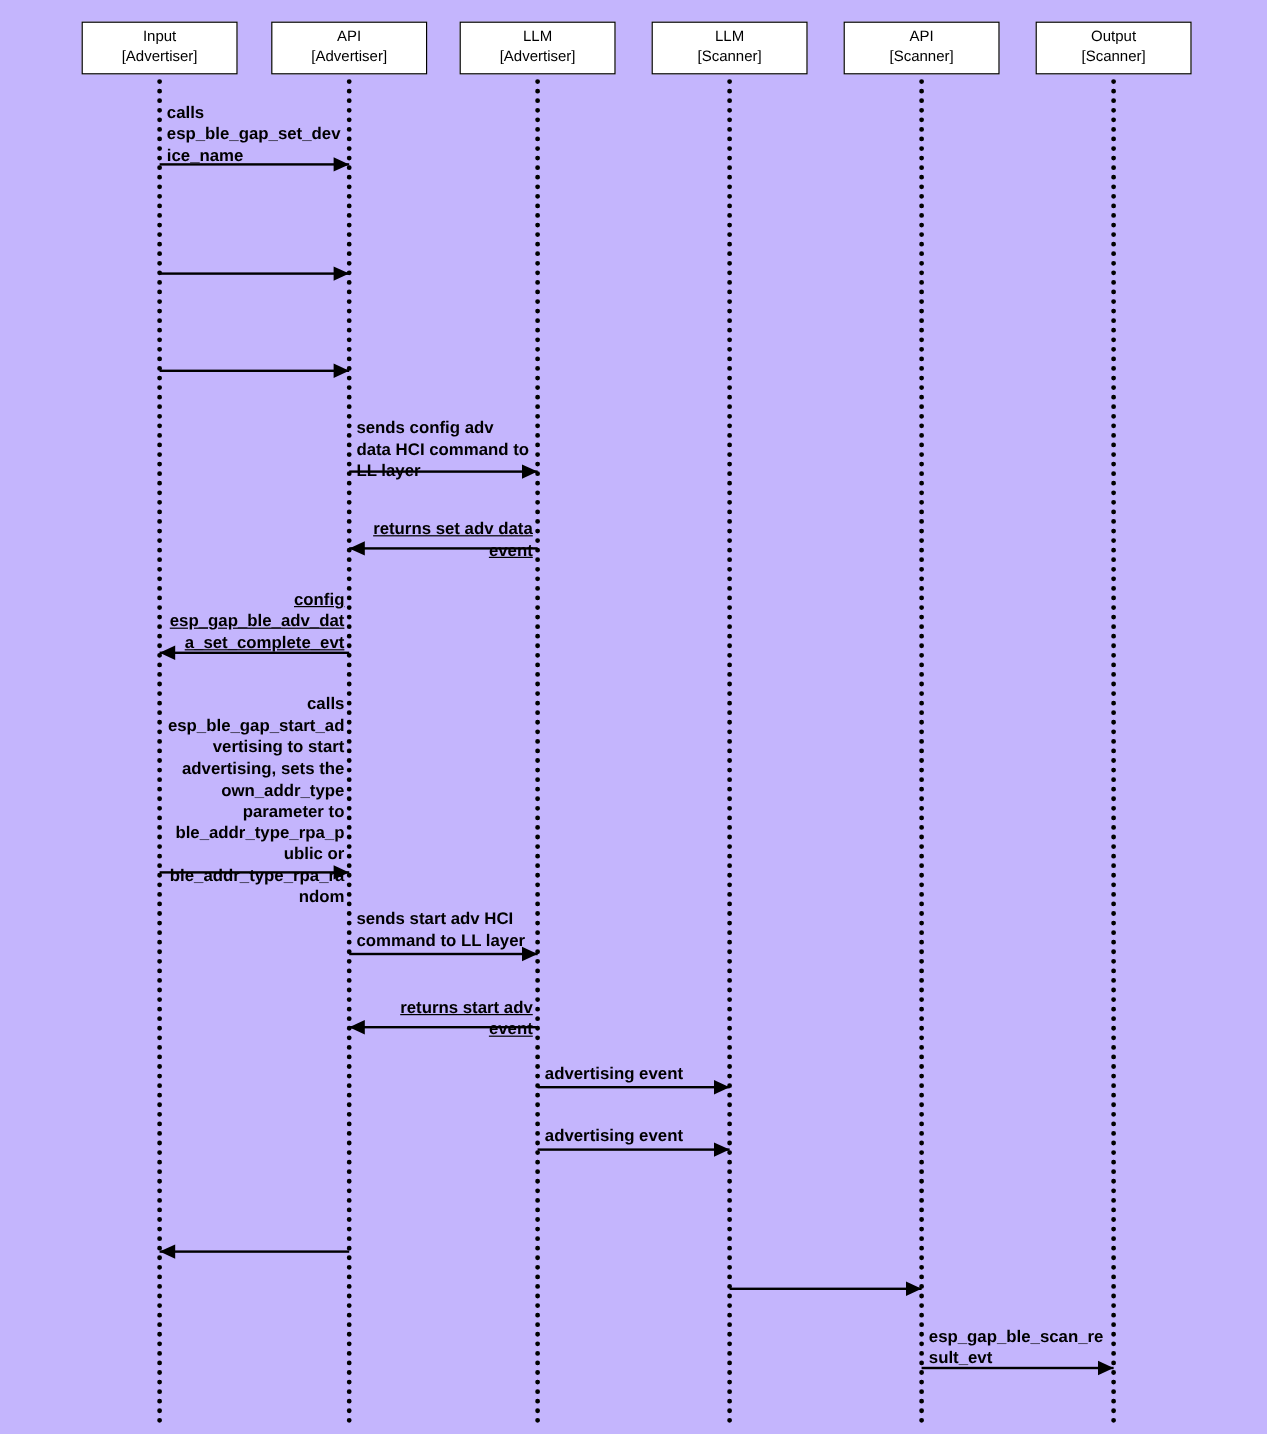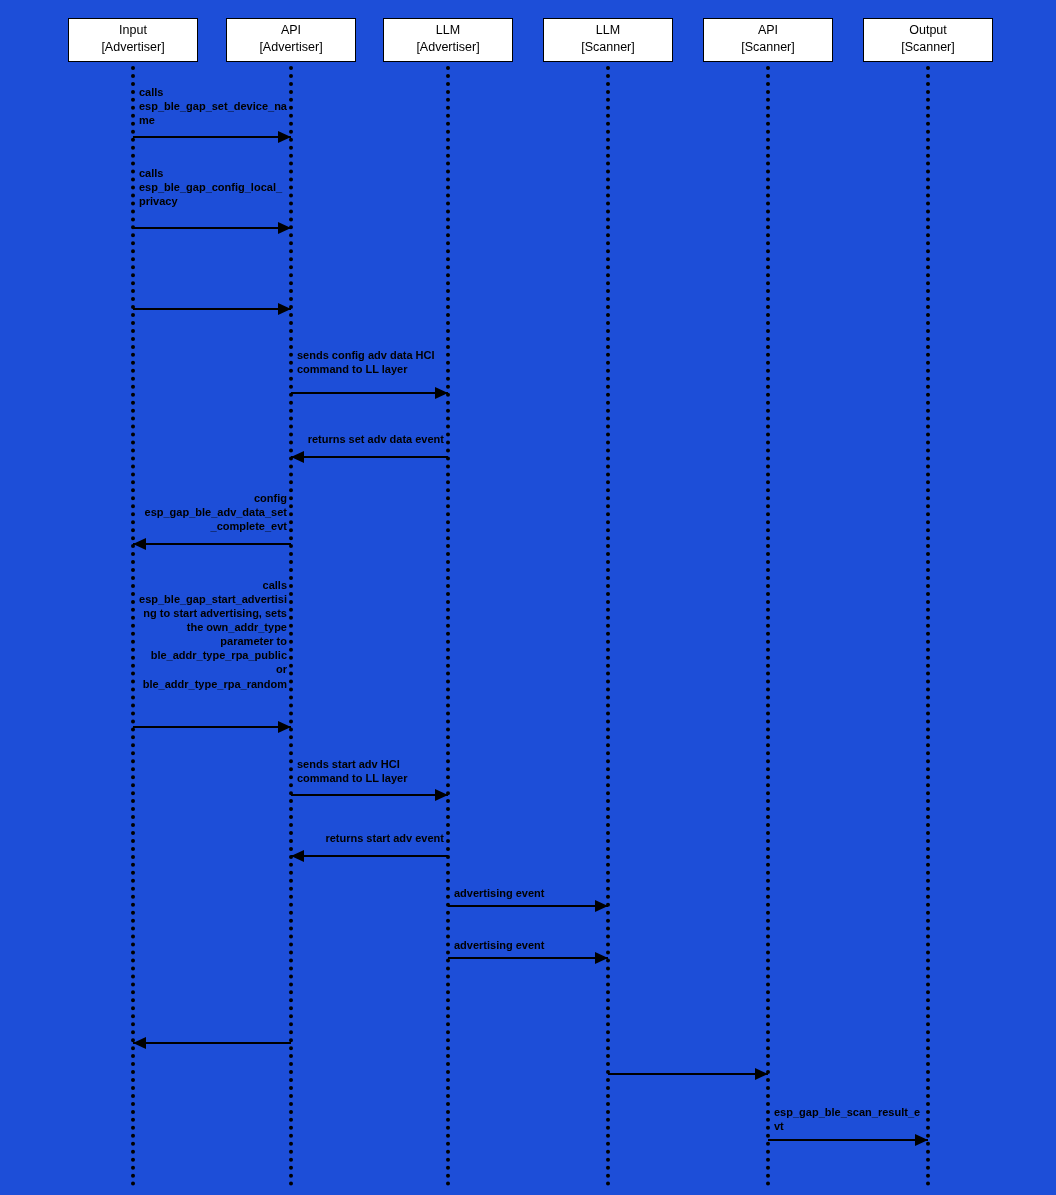--- a/index.html
+++ b/index.html
@@ -7,21 +7,21 @@
     padding: 0;
     background: #ffffff;
   }
   body {
     font-family: "Liberation Sans", sans-serif;
   }
   #diagram {
     position: relative;
     width: 1056px;
     height: 1195px;
-    background: #1d4ed8;
+    background: #c4b5fd;
     overflow: hidden;
   }
   .lifeline-head {
     position: absolute;
     box-sizing: border-box;
     border: 1.5px solid #000000;
     background: #ffffff;
     text-align: center;
     font-size: 12.5px;
     line-height: 1.35;
@@ -54,29 +54,29 @@
     border-bottom: 6px solid transparent;
     border-left: 13px solid #000000;
   }
   .arrow-left {
     border-top: 6px solid transparent;
     border-bottom: 6px solid transparent;
     border-right: 13px solid #000000;
   }
   .msg-label {
     position: absolute;
-    font-size: 11px;
+    font-size: 14px;
     font-weight: bold;
     line-height: 1.28;
     color: #000000;
     word-wrap: break-word;
     overflow-wrap: break-word;
   }
   .align-left { text-align: left; }
-  .align-right { text-align: right; }
+  .align-right { text-align: right; text-decoration: underline; }
 </style>
 </head>
 <body>
 
 <div id="diagram">
     <div class="lifeline-head" style="left: 68px; top: 18px; width: 130px; height: 44px;">
       <span class="role">Input</span>
       <span class="actor">[Advertiser]</span>
     </div>
     <div class="lifeline" style="left: 131px; top: 66px; height: 1121px;"></div>
@@ -103,21 +103,20 @@
     <div class="lifeline-head" style="left: 863px; top: 18px; width: 130px; height: 44px; text-align: center;">
       <span class="role">Output</span>
       <span class="actor">[Scanner]</span>
     </div>
     <div class="lifeline" style="left: 926px; top: 66px; height: 1121px;"></div>
     <div class="msg" style="left: 133px; top: 136px; width: 158px;"></div>
     <div class="arrowhead arrow-right" style="top: 131px; left: 278px;"></div>
     <div class="msg-label align-left" style="left: 139px; top: 85px; width: 148px;">calls esp_ble_gap_set_device_name</div>
     <div class="msg" style="left: 133px; top: 227px; width: 158px;"></div>
     <div class="arrowhead arrow-right" style="top: 222px; left: 278px;"></div>
-    <div class="msg-label align-left" style="left: 139px; top: 166px; width: 148px;">calls esp_ble_gap_config_local_privacy</div>
     <div class="msg" style="left: 133px; top: 308px; width: 158px;"></div>
     <div class="arrowhead arrow-right" style="top: 303px; left: 278px;"></div>
     <div class="msg" style="left: 291px; top: 392px; width: 157px;"></div>
     <div class="arrowhead arrow-right" style="top: 387px; left: 435px;"></div>
     <div class="msg-label align-left" style="left: 297px; top: 348px; width: 147px;">sends config adv data HCI command to LL layer</div>
     <div class="msg" style="left: 291px; top: 456px; width: 157px;"></div>
     <div class="arrowhead arrow-left" style="top: 451px; left: 291px;"></div>
     <div class="msg-label align-right" style="left: 297px; top: 432px; width: 147px;">returns set adv data event</div>
     <div class="msg" style="left: 133px; top: 543px; width: 158px;"></div>
     <div class="arrowhead arrow-left" style="top: 538px; left: 133px;"></div>

